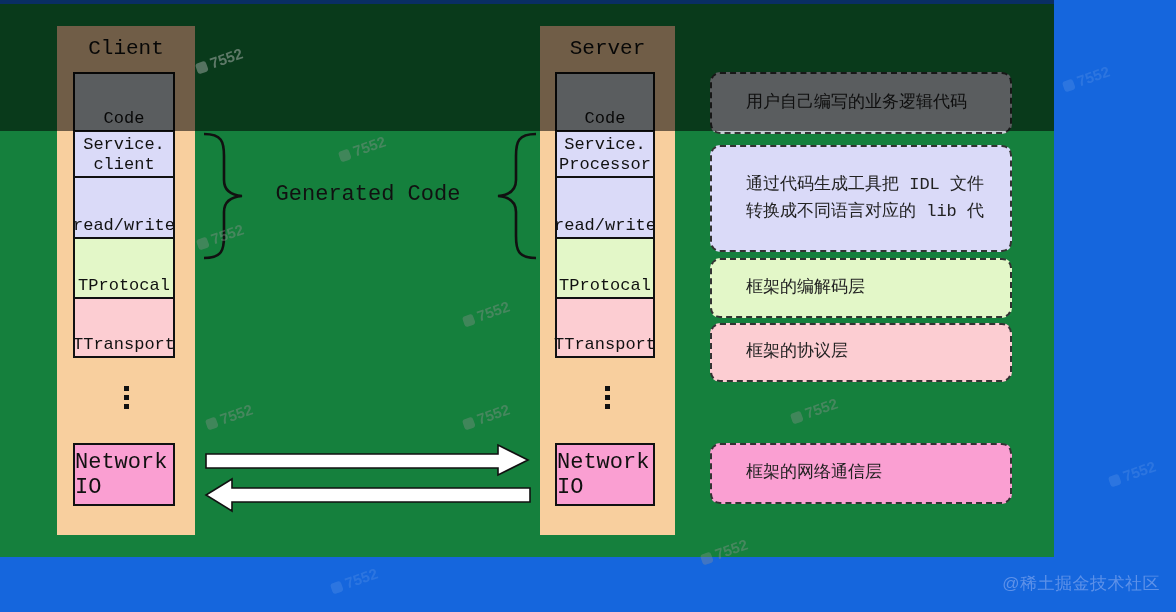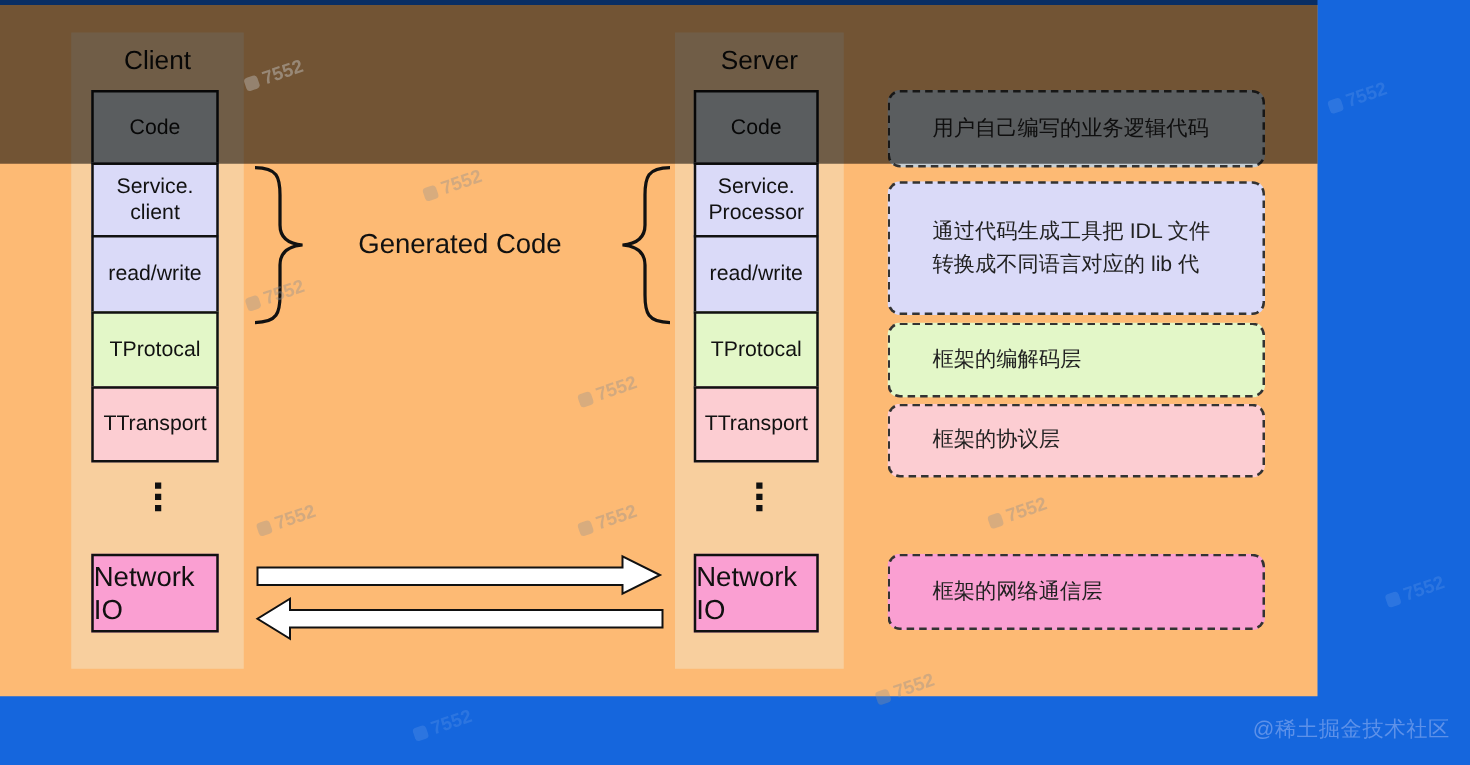--- a/index.html
+++ b/index.html
@@ -4,45 +4,46 @@
 <style>
   html,body { margin:0; padding:0; }
   .page {
     position:relative; width:1176px; height:612px; overflow:hidden;
     background:#1566dd;
     font-family:"Liberation Sans","DejaVu Sans",sans-serif;
     color:#111;
   }
   .card {
     position:absolute; left:0; top:4px; width:1054px; height:553px;
-    background:#fdba74;
+    background:#15803d;
+    font-family:Liberation Mono, monospace;
   }
   
   .dim-overlay {
     position:absolute; left:0; top:0; width:1054px; height:131px;
     background:rgba(0,0,0,0.55); z-index:30; pointer-events:none;
   }
   
   .panel {
     position:absolute; top:22px; height:509px; background:#f8cf9e;
   }
   .panel.client { left:57px; width:138px; }
   .panel.server { left:540px; width:135px; }
   .panel-title { text-align:center; padding-top:11px; font-size:21px; color:#111; }
   .stack { position:absolute; top:46px; }
   .panel.client .stack { left:16px; width:102px; }
   .panel.server .stack { left:15px; width:100px; }
   .layer {
     box-sizing:border-box; border:2px solid #111; margin-top:-2px;
-    display:flex; flex-direction:column; justify-content:center; align-items:center;
+    display:flex; flex-direction:column; justify-content:flex-end; align-items:center;
     font-size:17px; line-height:1.22; text-align:center;
   }
   .layer:first-child { margin-top:0; }
   .layer:nth-child(1){ height:60px; }
-  .layer:nth-child(2){ height:60px; }
+  .layer:nth-child(2){ height:48px; }
   .layer:nth-child(3){ height:63px; }
   .layer:nth-child(4){ height:62px; }
   .layer:nth-child(5){ height:61px; }
   .layer div:empty { display:none; }
   .netio {
     position:absolute; top:417px; box-sizing:border-box; height:63px;
     border:2px solid #111; display:flex; align-items:center; justify-content:center;
     font-size:22px;
   }
   .panel.client .netio { left:16px; width:102px; }

